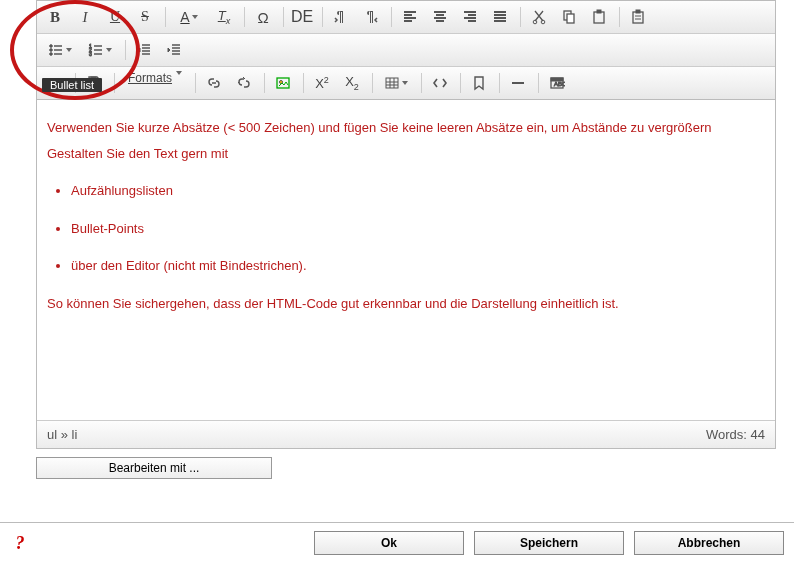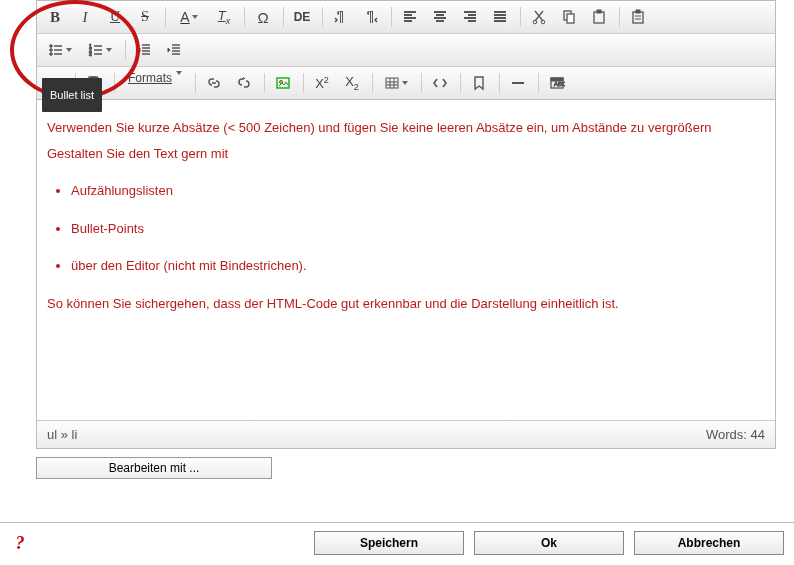--- a/index.html
+++ b/index.html
@@ -25,21 +25,21 @@
 .statusbar { background: linear-gradient(to bottom, #fdfdfd, #ececec); border-top: 1px solid #ccc; padding: 6px 10px; font-size: 13px; color: #555; display: flex; justify-content: space-between; }
 
 .bearbeiten { margin: 8px 10px 0 36px; width: 236px; height: 22px; border: 1px solid #999; background: linear-gradient(to bottom, #fdfdfd, #eee); font-size: 12px; text-align: center; line-height: 20px; cursor: pointer; }
 
 .bottom-bar { position: absolute; left: 0; right: 0; bottom: 4px; border-top: 1px solid #bbb; padding: 8px 10px 6px 10px; display: flex; align-items: center; gap: 10px; background: #fff; }
 .bottom-bar .spacer { flex: 1; }
 .bottom-btn { width: 150px; height: 24px; border: 1px solid #888; background: linear-gradient(to bottom, #fdfdfd, #eaeaea); font-size: 12px; font-weight: bold; cursor: pointer; }
 
 .help-icon { color: #c00; font-weight: bold; font-size: 18px; font-style: italic; font-family: Georgia, serif; width: 20px; text-align: center; cursor: pointer; }
 
-.tooltip { position: absolute; background: #333; color: #fff; font-size: 11px; padding: 11px 8px; border-radius: 1px; z-index: 100; text-align: center; }
+.tooltip { position: absolute; background: #333; color: #fff; font-size: 11px; padding: 1px 8px; border-radius: 1px; z-index: 100; text-align: center; }
 
 .red-circle { position: absolute; left: 10px; top: 0px; width: 130px; height: 100px; border: 4px solid #c41616; border-radius: 50%; pointer-events: none; z-index: 50; }
 </style>
 </head>
 <body>
 
 
 
 <div class="editor-wrap">
 
@@ -63,21 +63,21 @@
       </div>
     <div class="tb-btn">
         <span style="font-style:italic;font-size:13px"><span style="text-decoration:underline">T</span><sub style="font-size:9px">x</sub></span>
       </div>
     <span class="tb-sep"></span>
     <div class="tb-btn">
         <span style="font-size:15px">Ω</span>
       </div>
     <span class="tb-sep"></span>
     <div class="tb-btn">
-        <span style="font-size:12px;font-weight:bold">DE</span>
+        <span style="font-size:16px;font-weight:normal">DE</span>
       </div>
     <span class="tb-sep"></span>
     <div class="tb-btn">
         <svg viewBox="0 0 16 16">
           <path d="M6 2v4a2 2 0 01-2-2 2 2 0 012-2h4v12h-1V3h-1v11H7V3" fill="#555" stroke="none"></path>
           <path d="M2 13l2-2-2-2" fill="none" stroke="#555" stroke-width="1.5"></path>
         </svg>
       </div>
     <div class="tb-btn">
         <svg viewBox="0 0 16 16">
@@ -267,22 +267,22 @@
     <span>ul » li</span>
     <span><span>Words:</span> <span>44</span></span>
   </div>
 </div>
 
 <button class="bearbeiten">Bearbeiten mit ...</button>
 
 <div class="bottom-bar">
   <div class="help-icon">?</div>
   <div class="spacer"></div>
+  <button class="bottom-btn">Ok</button>
   <button class="bottom-btn">Speichern</button>
-  <button class="bottom-btn">Ok</button>
   <button class="bottom-btn">Abbrechen</button>
 </div>
 
 <div class="tooltip" style="left:42px;top:78px">Bullet list</div>
 <div class="red-circle"></div>
 
 
 
 
 </body></html>

